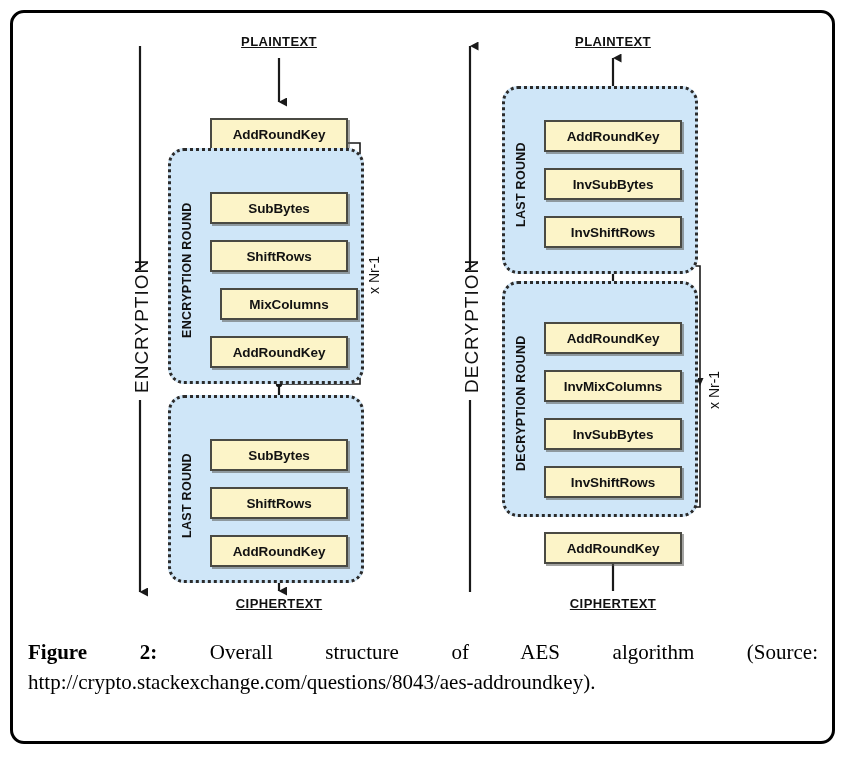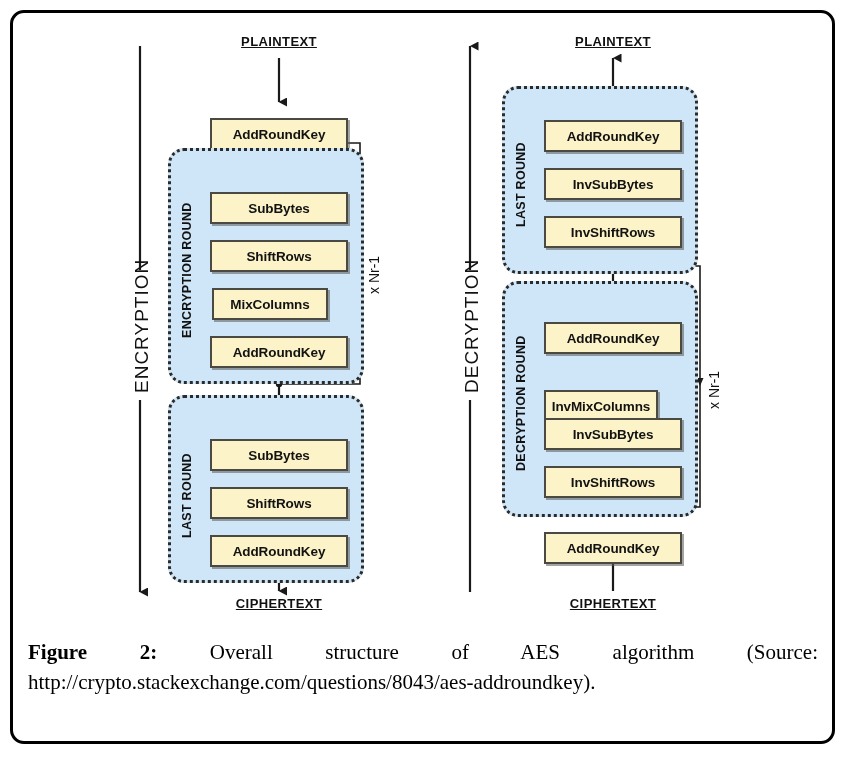--- a/index.html
+++ b/index.html
@@ -136,21 +136,21 @@
 
     <div class="term" style="left:209px;top:34px;width:140px;">PLAINTEXT</div>
 
     <div class="op" style="left:210px;top:102px;width:138px;height:32px;">AddRoundKey</div>
 
     <div class="round" style="left:168px;top:148px;width:196px;height:236px;"></div>
     <div class="roundlbl" style="left:180px;top:196px;height:142px;">ENCRYPTION ROUND</div>
 
     <div class="op" style="left:210px;top:176px;width:138px;height:32px;">SubBytes</div>
     <div class="op" style="left:210px;top:224px;width:138px;height:32px;">ShiftRows</div>
-    <div class="op" style="left:212px;top:272px;width:116px;height:32px;">MixColumns</div>
+    <div class="op" style="left:220px;top:272px;width:138px;height:32px;">MixColumns</div>
     <div class="op" style="left:210px;top:320px;width:138px;height:32px;">AddRoundKey</div>
 
     <div class="looplbl" style="left:366px;top:240px;height:54px;">x Nr-1</div>
 
     <div class="round" style="left:168px;top:395px;width:196px;height:188px;"></div>
     <div class="roundlbl" style="left:180px;top:443px;height:95px;">LAST ROUND</div>
 
     <div class="op" style="left:210px;top:423px;width:138px;height:32px;">SubBytes</div>
     <div class="op" style="left:210px;top:471px;width:138px;height:32px;">ShiftRows</div>
     <div class="op" style="left:210px;top:519px;width:138px;height:32px;">AddRoundKey</div>
@@ -165,21 +165,21 @@
     <div class="roundlbl" style="left:514px;top:132px;height:95px;">LAST ROUND</div>
 
     <div class="op" style="left:544px;top:104px;width:138px;height:32px;">AddRoundKey</div>
     <div class="op" style="left:544px;top:152px;width:138px;height:32px;">InvSubBytes</div>
     <div class="op" style="left:544px;top:200px;width:138px;height:32px;">InvShiftRows</div>
 
     <div class="round" style="left:502px;top:281px;width:196px;height:236px;"></div>
     <div class="roundlbl" style="left:514px;top:329px;height:142px;">DECRYPTION ROUND</div>
 
     <div class="op" style="left:544px;top:306px;width:138px;height:32px;">AddRoundKey</div>
-    <div class="op" style="left:544px;top:374px;width:114px;height:32px;">InvMixColumns</div>
+    <div class="op" style="left:544px;top:354px;width:138px;height:32px;">InvMixColumns</div>
     <div class="op" style="left:544px;top:402px;width:138px;height:32px;">InvSubBytes</div>
     <div class="op" style="left:544px;top:450px;width:138px;height:32px;">InvShiftRows</div>
 
     <div class="looplbl" style="left:706px;top:355px;height:54px;">x Nr-1</div>
 
     <div class="op" style="left:544px;top:516px;width:138px;height:32px;">AddRoundKey</div>
 
     <div class="term" style="left:543px;top:596px;width:140px;">CIPHERTEXT</div>
 
   </div>

